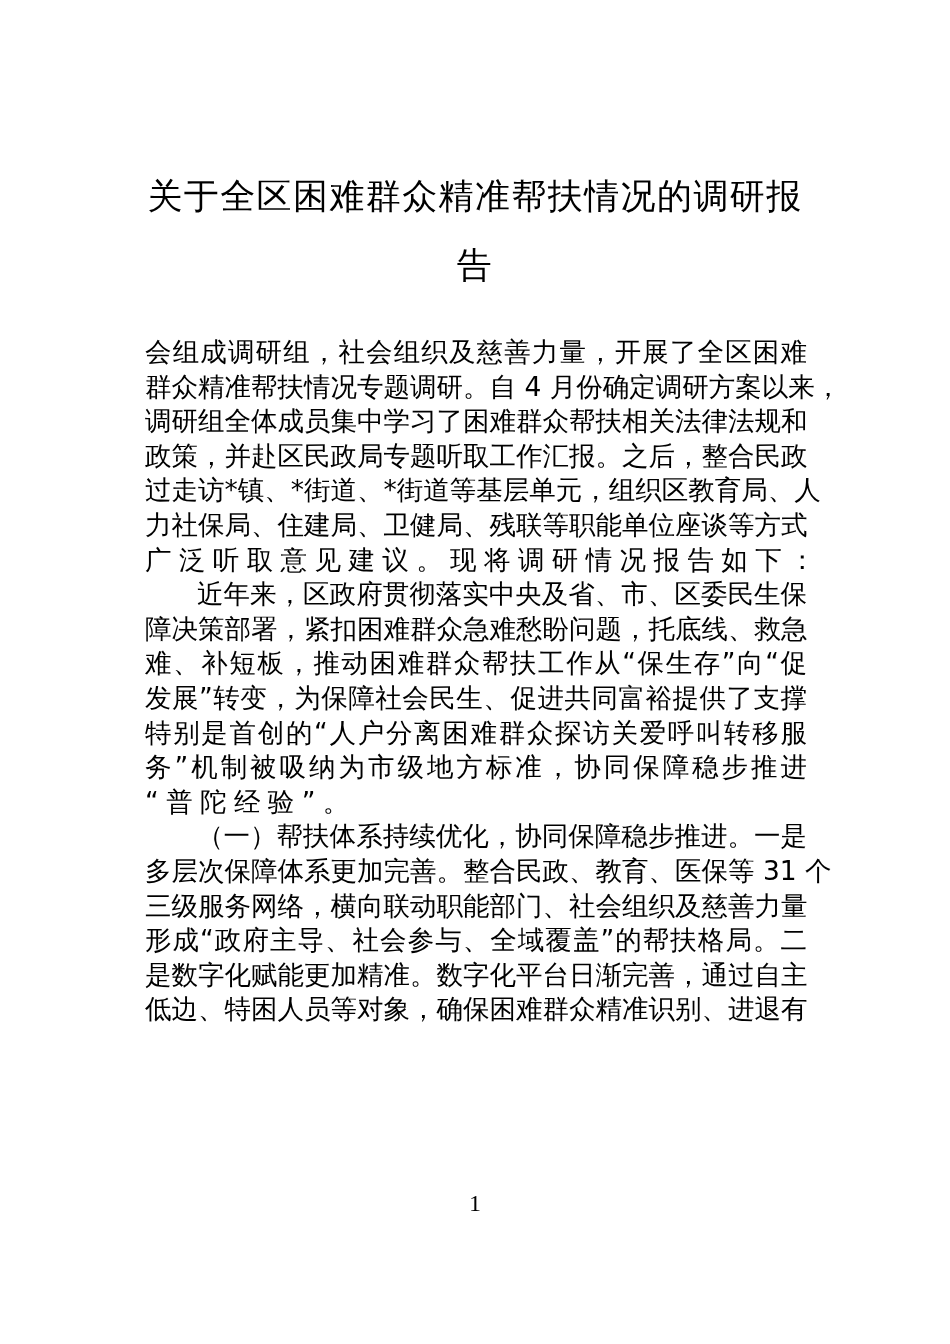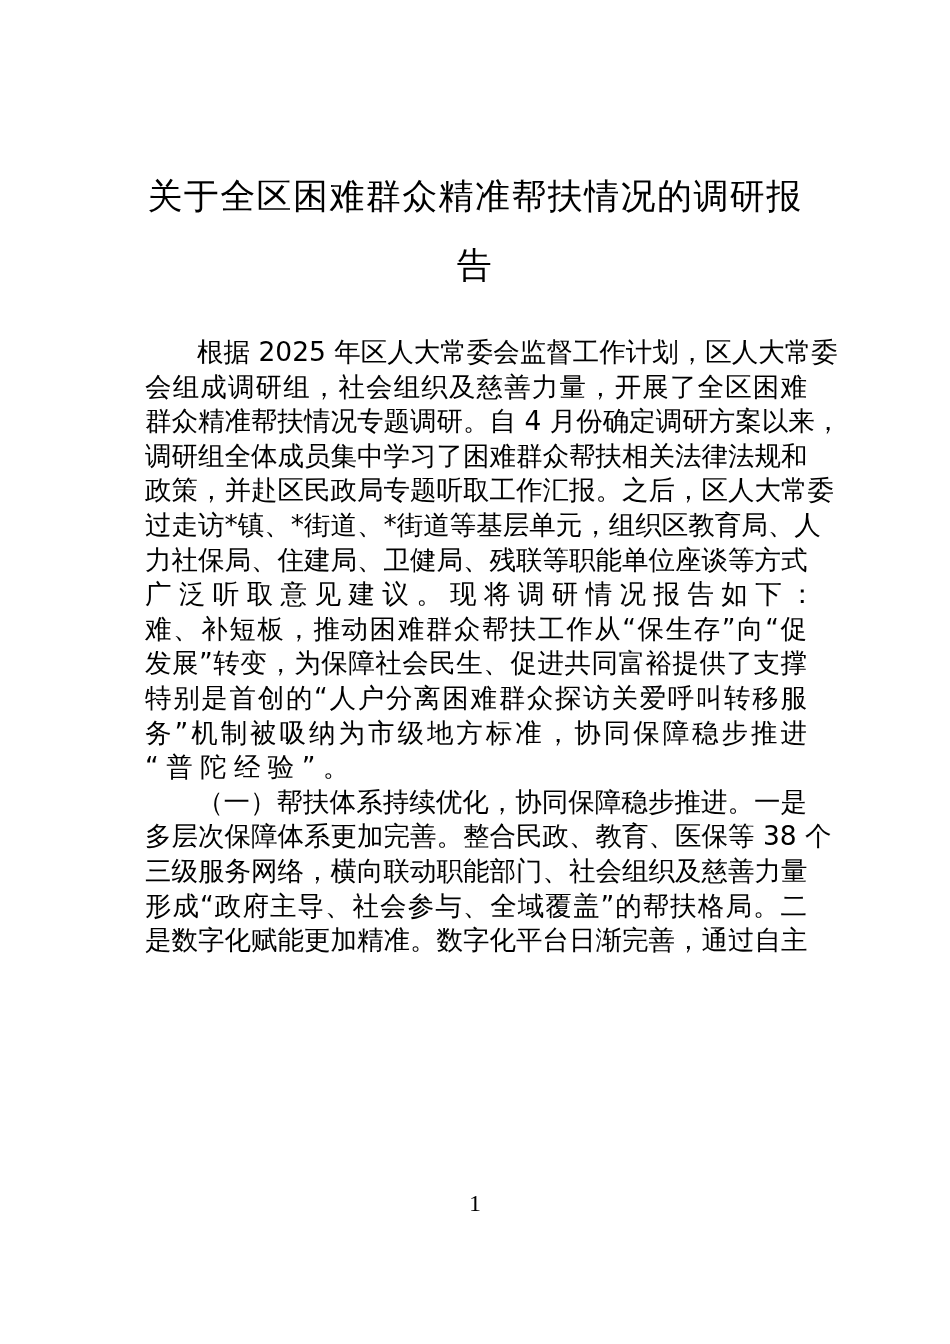--- a/index.html
+++ b/index.html
@@ -19,34 +19,36 @@
                font-family: "Liberation Serif", "DejaVu Serif", serif; font-size: 24px; line-height: 30px; }
   </style>
 </head>
 <body>
 
 <div class="page">
   <div class="title l1">关于全区困难群众精准帮扶情况的调研报</div>
   <div class="title l2">告</div>
 
   <div class="body">
-    <div class="line indent">根据 2025 年区人大常委会监督工作计划，区人大常委</div>
     <div class="line">会组成调研组，社会组织及慈善力量，开展了全区困难</div>
     <div class="line">群众精准帮扶情况专题调研。自 4 月份确定调研方案以来，</div>
     <div class="line">调研组全体成员集中学习了困难群众帮扶相关法律法规和</div>
-    <div class="line">政策，并赴区民政局专题听取工作汇报。之后，区人大常委</div>
+    <div class="line">政策，并赴区民政局专题听取工作汇报。之后，整合民政</div>
     <div class="line">过走访*镇、*街道、*街道等基层单元，组织区教育局、人</div>
     <div class="line">力社保局、住建局、卫健局、残联等职能单位座谈等方式</div>
     <div class="line last">广泛听取意见建议。现将调研情况报告如下：</div>
+    <div class="line indent">近年来，区政府贯彻落实中央及省、市、区委民生保</div>
+    <div class="line">障决策部署，紧扣困难群众急难愁盼问题，托底线、救急</div>
     <div class="line">难、补短板，推动困难群众帮扶工作从“保生存”向“促</div>
     <div class="line">发展”转变，为保障社会民生、促进共同富裕提供了支撑</div>
     <div class="line">特别是首创的“人户分离困难群众探访关爱呼叫转移服</div>
     <div class="line">务”机制被吸纳为市级地方标准，协同保障稳步推进</div>
     <div class="line last">“普陀经验”。</div>
     <div class="line indent">（一）帮扶体系持续优化，协同保障稳步推进。一是</div>
-    <div class="line">多层次保障体系更加完善。整合民政、教育、医保等 38 个</div>
+    <div class="line">多层次保障体系更加完善。整合民政、教育、医保等 31 个</div>
     <div class="line">三级服务网络，横向联动职能部门、社会组织及慈善力量</div>
     <div class="line">形成“政府主导、社会参与、全域覆盖”的帮扶格局。二</div>
     <div class="line">是数字化赋能更加精准。数字化平台日渐完善，通过自主</div>
+    <div class="line">低边、特困人员等对象，确保困难群众精准识别、进退有</div>
   </div>
 
   <div class="pagenum">1</div>
 </div>
 
 </body></html>

